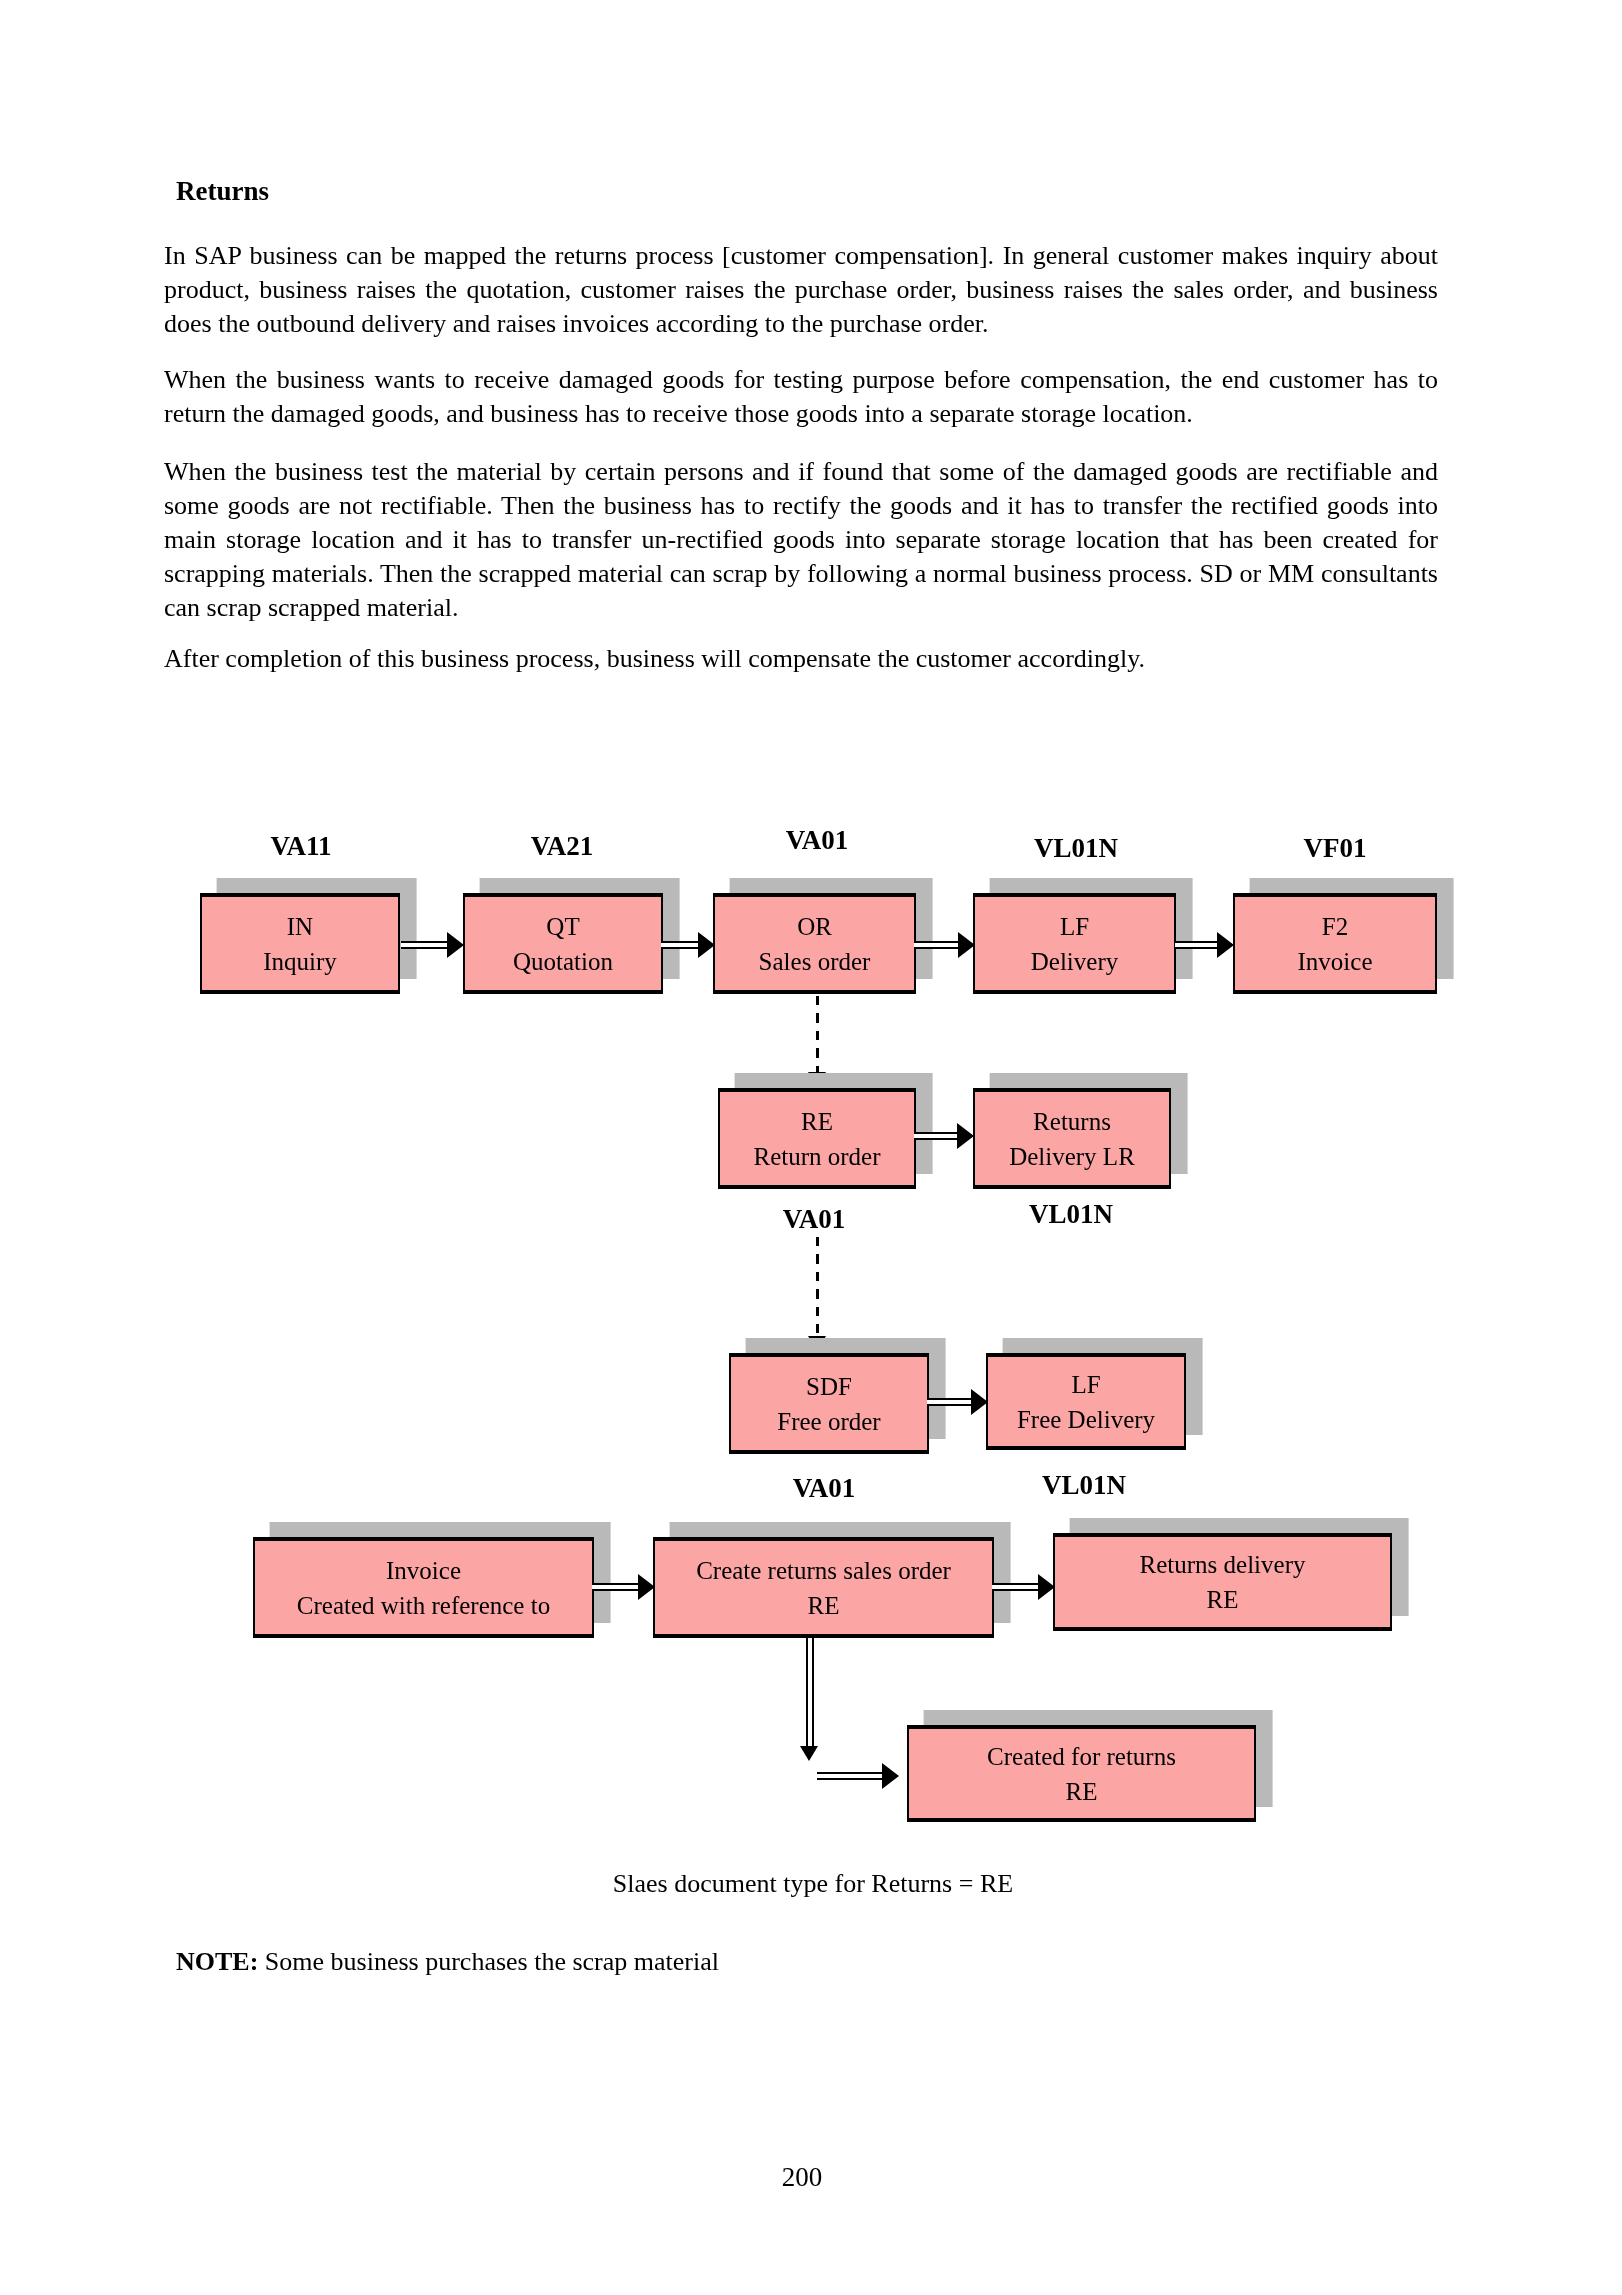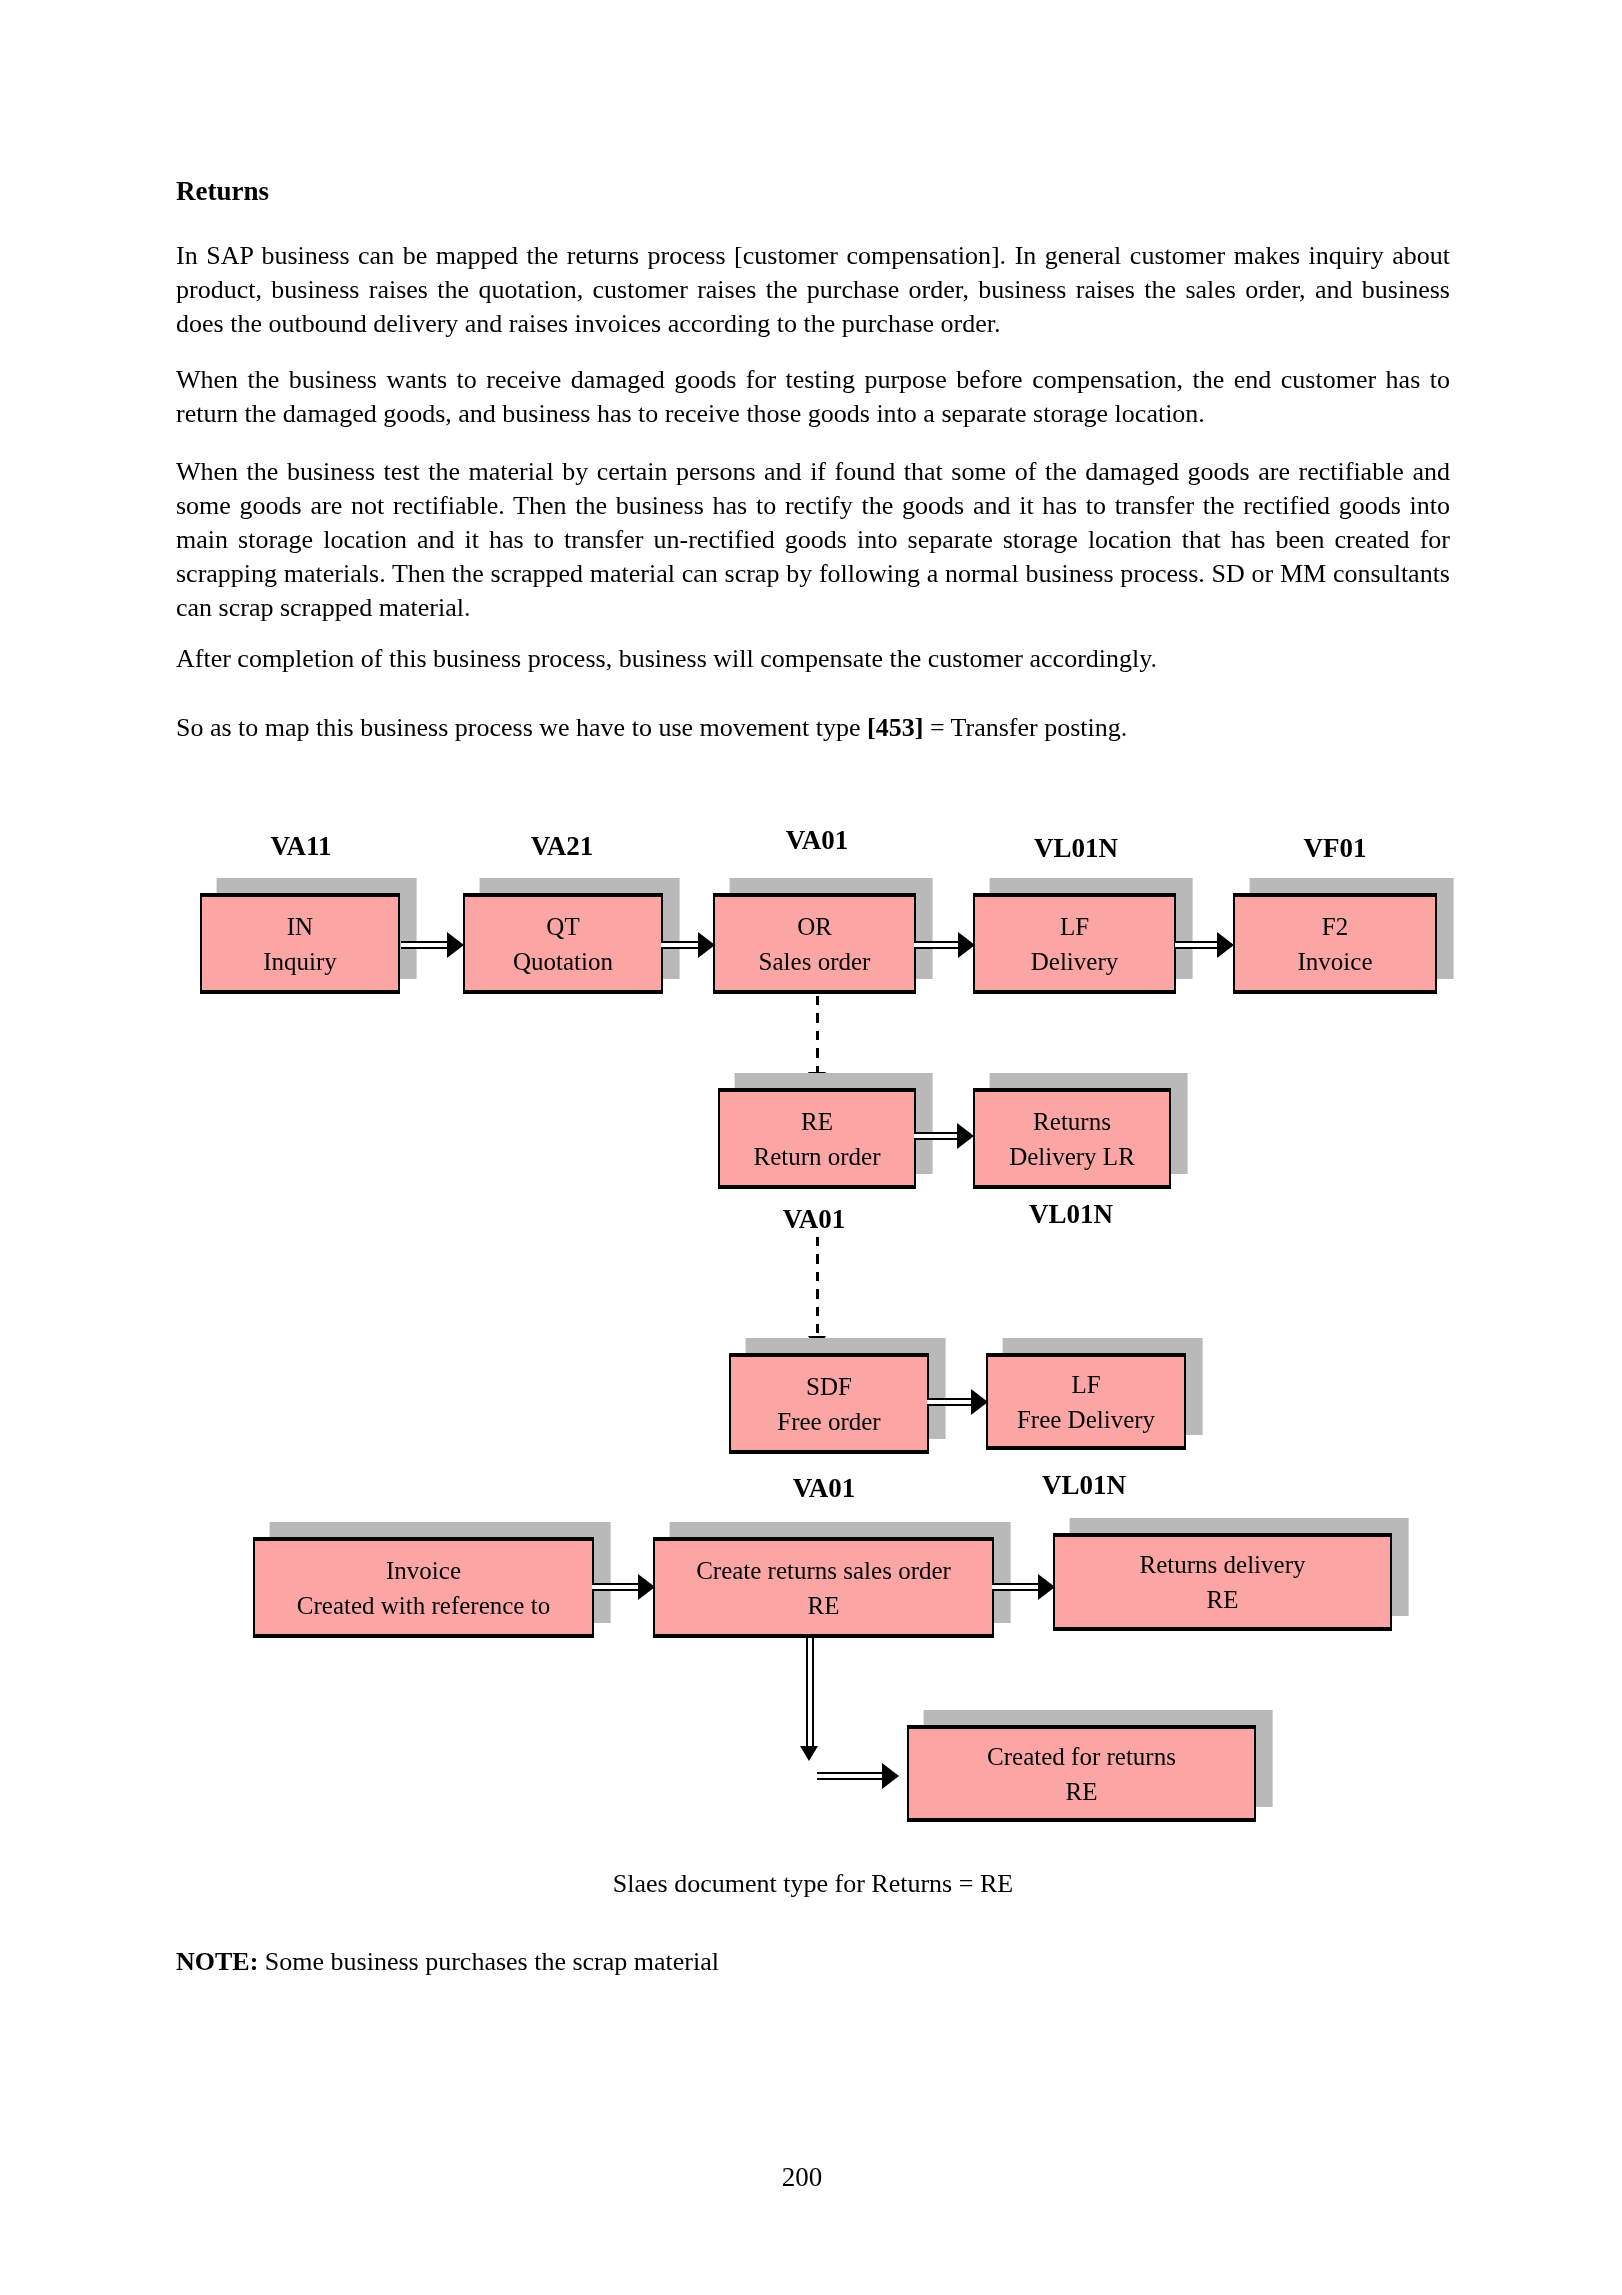--- a/index.html
+++ b/index.html
@@ -15,21 +15,21 @@
     z-index: 0;
   }
   .heading {
     position: absolute;
     left: 176px; top: 176px;
     font-size: 27px;
     font-weight: bold;
   }
   .para {
     position: absolute;
-    left: 176px;
+    left: 164px;
     width: 1274px;
     font-size: 26px;
     line-height: 34px;
     text-align: justify;
   }
   .line {
     position: absolute;
     left: 176px;
     font-size: 26px;
     line-height: 34px;
@@ -119,21 +119,20 @@
 </head>
 <body>
 
 <div id="page">
 
   <div class="heading">Returns</div>
   <div class="para" style="top:239px;">In SAP business can be mapped the returns process [customer compensation]. In general customer makes inquiry about product, business raises the quotation, customer raises the purchase order, business raises the sales order, and business does the outbound delivery and raises invoices according to the purchase order.</div>
   <div class="para" style="top:363px;">When the business wants to receive damaged goods for testing purpose before compensation, the end customer has to return the damaged goods, and business has to receive those goods into a separate storage location.</div>
   <div class="para" style="top:455px;">When the business test the material by certain persons and if found that some of the damaged goods are rectifiable and some goods are not rectifiable. Then the business has to rectify the goods and it has to transfer the rectified goods into main storage location and it has to transfer un-rectified goods into separate storage location that has been created for scrapping materials. Then the scrapped material can scrap by following a normal business process. SD or MM consultants can scrap scrapped material.</div>
   <div class="para" style="top:642px;">After completion of this business process, business will compensate the customer accordingly.</div>
-  <div class="line" style="top:711px;"><span>So as to map this business process we have to use movement type </span><b>[453]</b><span> = Transfer posting.</span></div>
 
   <div class="code" style="left:301px; top:825px;">VA11</div>
   <div class="code" style="left:562px; top:825px;">VA21</div>
   <div class="code" style="left:817px; top:819px;">VA01</div>
   <div class="code" style="left:1076px; top:827px;">VL01N</div>
   <div class="code" style="left:1335px; top:827px;">VF01</div>
 
   <div class="fbox" style="left:200px; top:893px; width:200px; height:101px;">
       <span>IN</span>
       <span>Inquiry</span>

